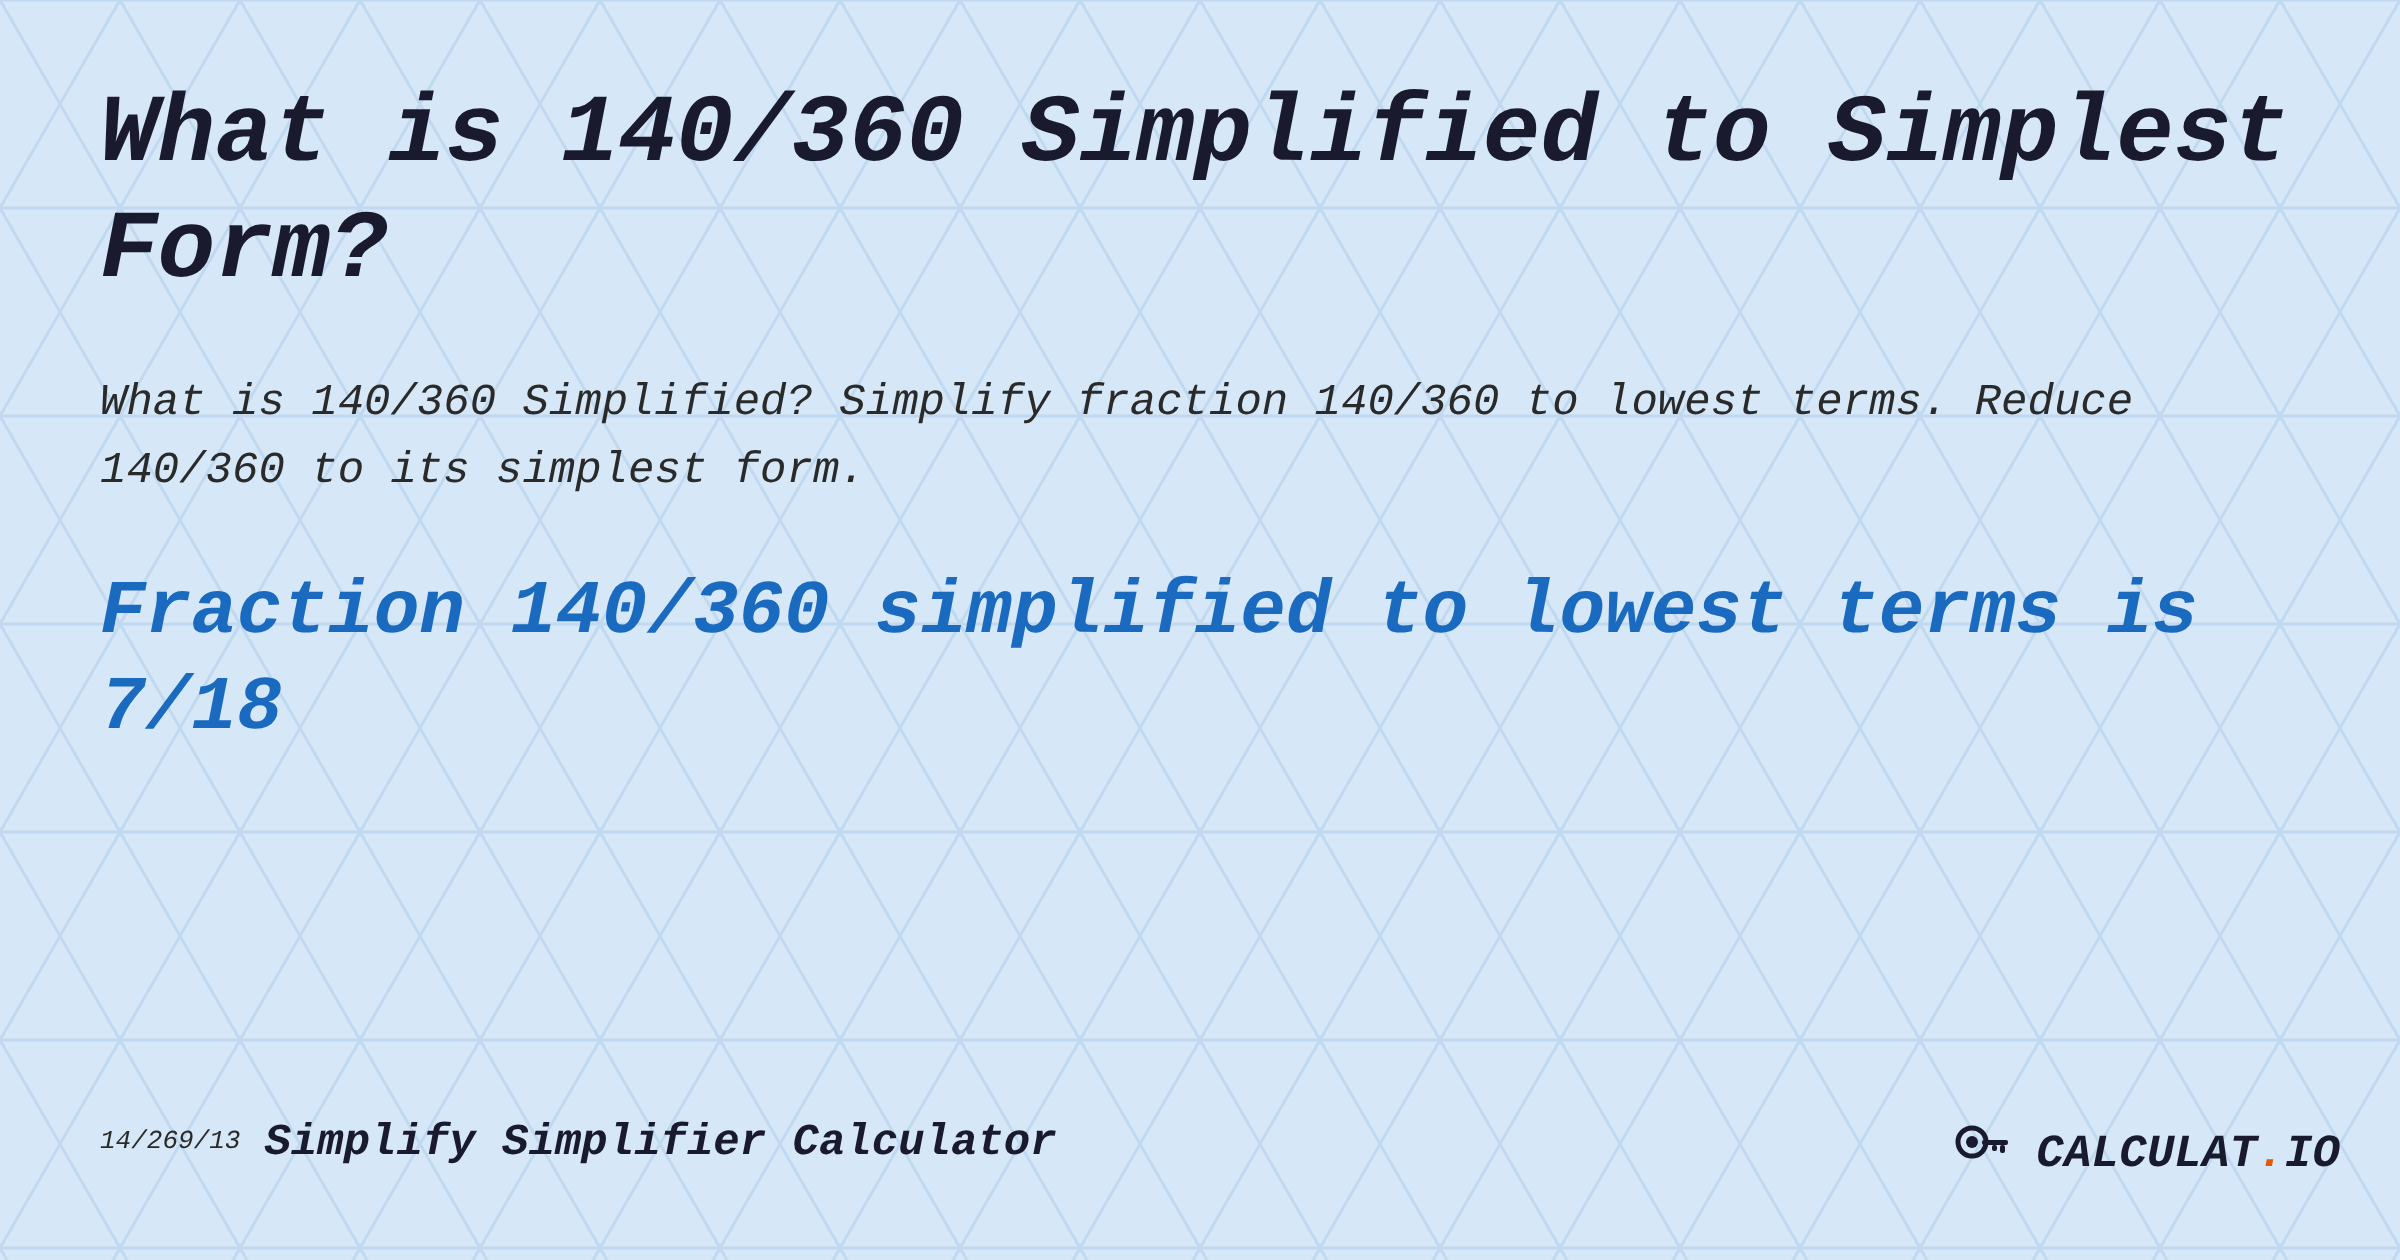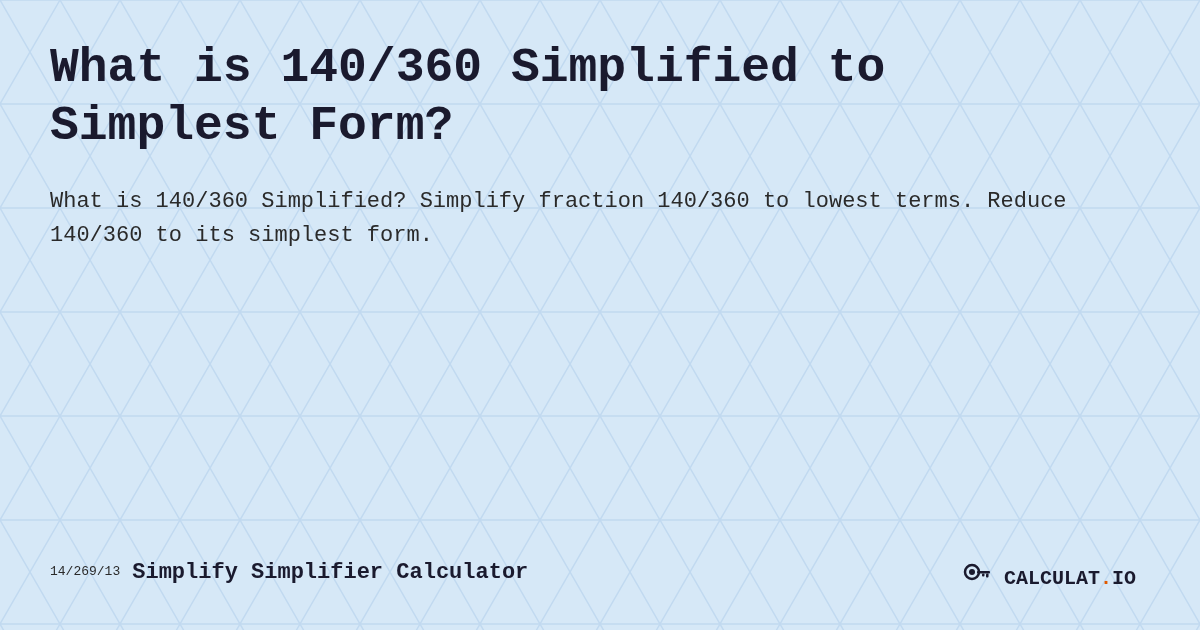--- a/index.html
+++ b/index.html
@@ -24,25 +24,26 @@
       left: 0;
       width: 100%;
       height: 100%;
       z-index: 0;
       opacity: 0.45;
     }
 
     .content {
       position: relative;
       z-index: 1;
-      padding: 40px 64px 30px 50px;
+      padding: 40px 30px 30px 50px;
       height: 100%;
       display: flex;
       flex-direction: column;
       justify-content: space-between;
+      font-style: italic;
     }
 
     .main-section {
       flex: 1;
     }
 
     .main-title {
       font-family: 'Courier New', Courier, monospace;
       font-size: 48px;
       font-weight: 900;
@@ -104,21 +105,21 @@
     }
 
     .footer-right {
       display: flex;
       align-items: center;
       gap: 8px;
     }
 
     .logo-text {
       font-family: 'Courier New', Courier, monospace;
-      font-size: 20px;
+      font-size: 23px;
       font-weight: 700;
       color: #1a1a2e;
       margin-top: 12px;
     }
 
     .logo-text span.highlight {
       color: #e05a00;
     }
   </style>
 </head>
@@ -134,20 +135,23 @@
     </defs>
     <rect width="1200" height="630" fill="url(#tri)"></rect>
   </svg>
 
   <div class="content">
     <div class="main-section">
       <h1 class="main-title">What is 140/360 Simplified to Simplest Form?</h1>
 
       <p class="description">What is 140/360 Simplified? Simplify fraction 140/360 to lowest terms. Reduce 140/360 to its simplest form.</p>
 
+      <div class="result-section">
+        <p class="result-text">Fraction 140/360 simplified to lowest terms is 7/18</p>
+      </div>
     </div>
 
     <div class="footer">
       <div class="footer-left">
         <div class="fraction-stack">
           <span>14/26</span>
           <span>9/13</span>
         </div>
         <span class="footer-brand">Simplify Simplifier Calculator</span>
       </div>

